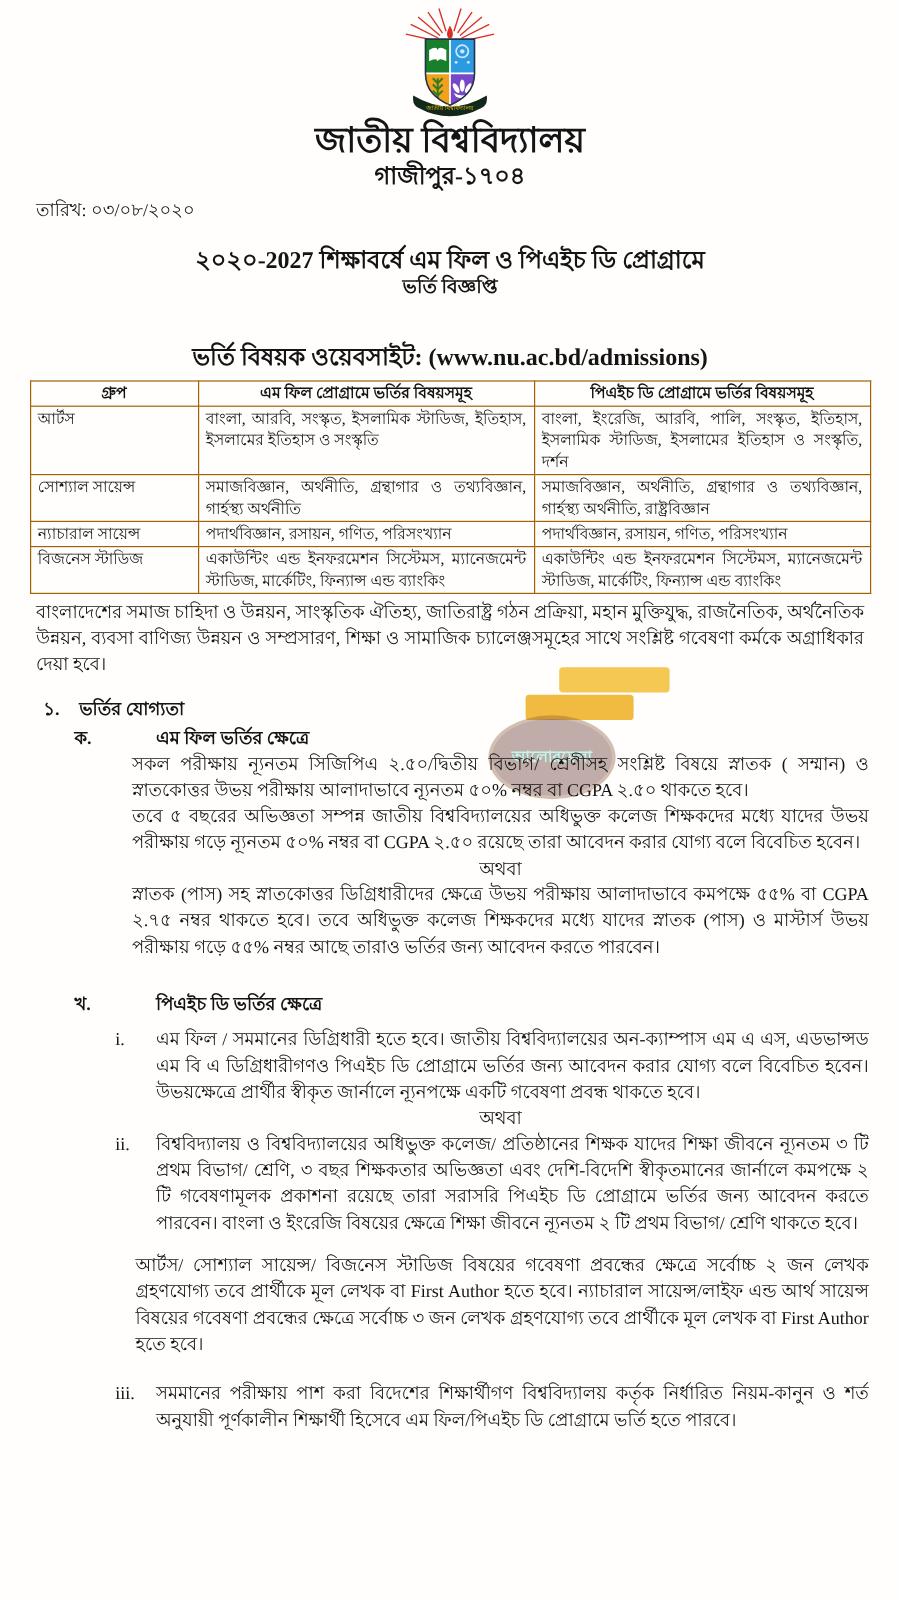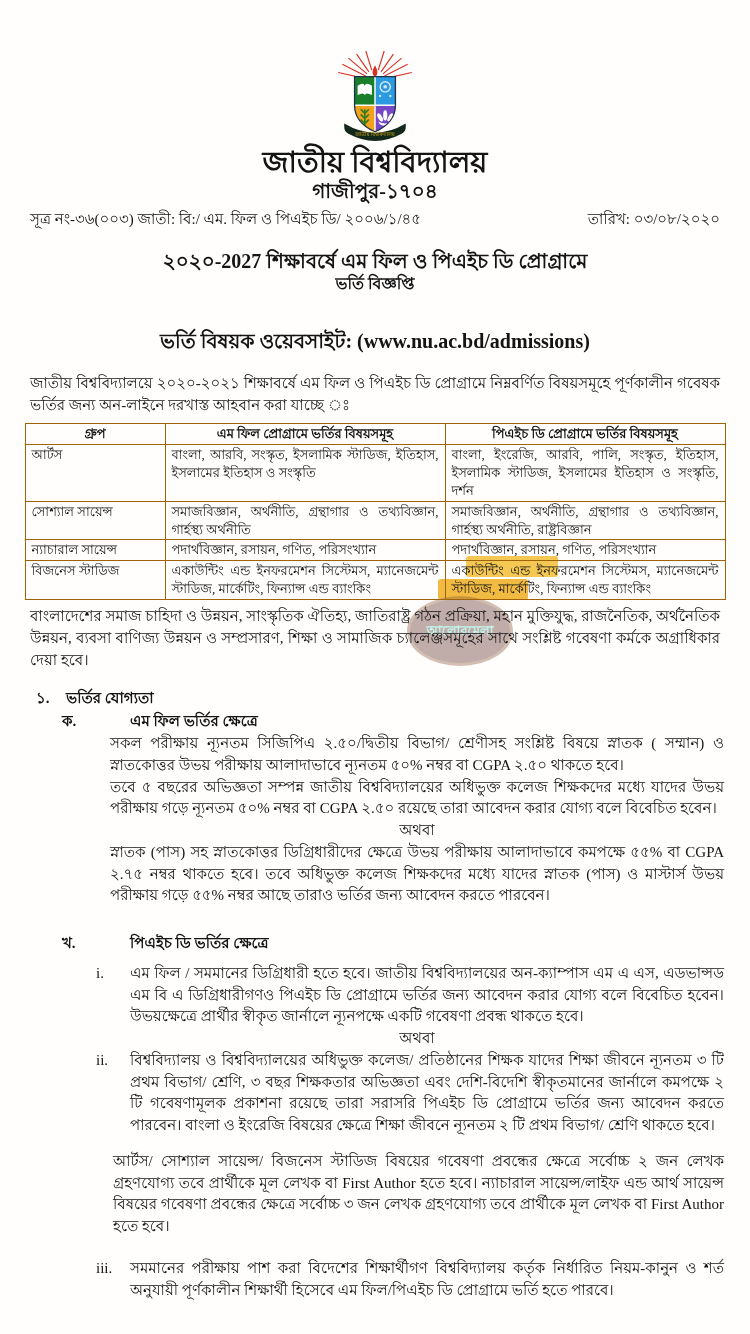--- a/index.html
+++ b/index.html
@@ -7,21 +7,21 @@
     position:relative;width:750px;height:1334px;overflow:hidden;background:#fffefd;
     font-family:"Liberation Serif","DejaVu Serif",serif;color:#141414;
   }
   .content{position:relative;z-index:1;}
   
   .wm{position:absolute;z-index:0;}
   .wm-blob{position:absolute;border-radius:3px;}
   .wm-circle{position:absolute;display:flex;align-items:center;justify-content:center;
     border-radius:50%;font-size:13px;font-weight:bold;}
   
-  .header{ text-align:center; padding-top:6px;margin-top:44px;}
+  .header{ text-align:center; padding-top:6px;}
   .logo{display:block;margin:0 auto;}
   .uni-name{font-size:29px;font-weight:bold;line-height:1.15;margin-top:2px;}
   .uni-loc{font-size:20px;font-weight:bold;line-height:1.2;}
   .ref-row{display:flex;justify-content:space-between;padding:4px 30px 0 30px;font-size:15px;}
   .title1{font-size:20px;font-weight:bold;margin-top:16px;line-height:1.3;}
   .title2{font-size:16px;font-weight:bold;line-height:1.25;}
   .website{font-size:20px;font-weight:bold;margin-top:32px;}
   
   .intro{margin:14px 30px 6px 30px;font-size:15px;line-height:1.45;text-align:justify;}
   
@@ -113,31 +113,29 @@
         <path d="M30 26 h40 v28 c0 14 -9 21 -20 26 c-11 -5 -20 -12 -20 -26 Z" fill="none" stroke="#22324a" stroke-width="1.3"></path>
 
         <path d="M20 72 q30 18 60 0 q1 8 -4 10 q-26 14 -52 0 q-5 -2 -4 -10 Z" fill="#12281a"></path>
         <text x="50" y="84" text-anchor="middle" font-size="5" fill="#f5c518">জাতীয় বিশ্ববিদ্যালয়</text>
       </svg>
 
       <div class="uni-name">জাতীয় বিশ্ববিদ্যালয়</div>
       <div class="uni-loc">গাজীপুর-১৭০৪</div>
 
       <div class="ref-row">
-        <span>সূত্র নং-৩৬(০০৩) জাতী: বি:/ এম. ফিল ও পিএইচ ডি/ ২০০৬/১/৪৫</span>
         <span>তারিখ: ০৩/০৮/২০২০</span>
       </div>
 
       <div class="title1">২০২০-2027 শিক্ষাবর্ষে এম ফিল ও পিএইচ ডি প্রোগ্রামে</div>
       <div class="title2">ভর্তি বিজ্ঞপ্তি</div>
 
       <div class="website">ভর্তি বিষয়ক ওয়েবসাইট: (www.nu.ac.bd/admissions)</div>
     </div>
 
-    <p class="intro">জাতীয় বিশ্ববিদ্যালয়ে ২০২০-২০২১ শিক্ষাবর্ষে এম ফিল ও পিএইচ ডি প্রোগ্রামে নিম্নবর্ণিত বিষয়সমূহে পূর্ণকালীন গবেষক ভর্তির জন্য অন-লাইনে দরখাস্ত আহবান করা যাচ্ছে ঃ</p>
 
     <table class="subjects">
       <colgroup>
           <col class="c-group">
           <col class="c-mphil">
           <col class="c-phd">
         </colgroup>
       <thead>
         <tr>
           <th>গ্রুপ</th>

